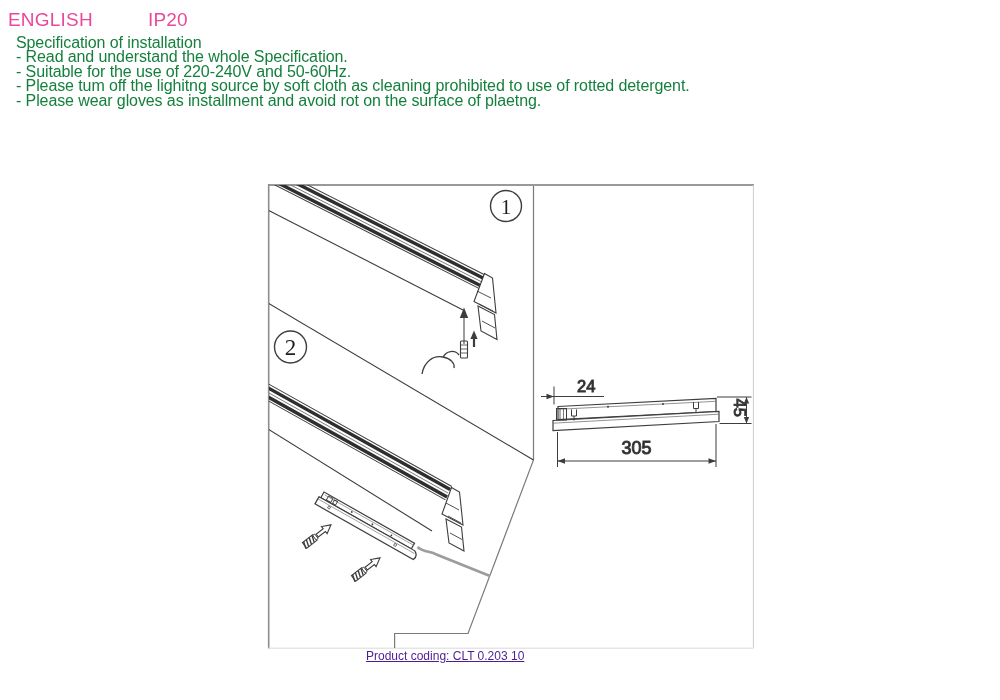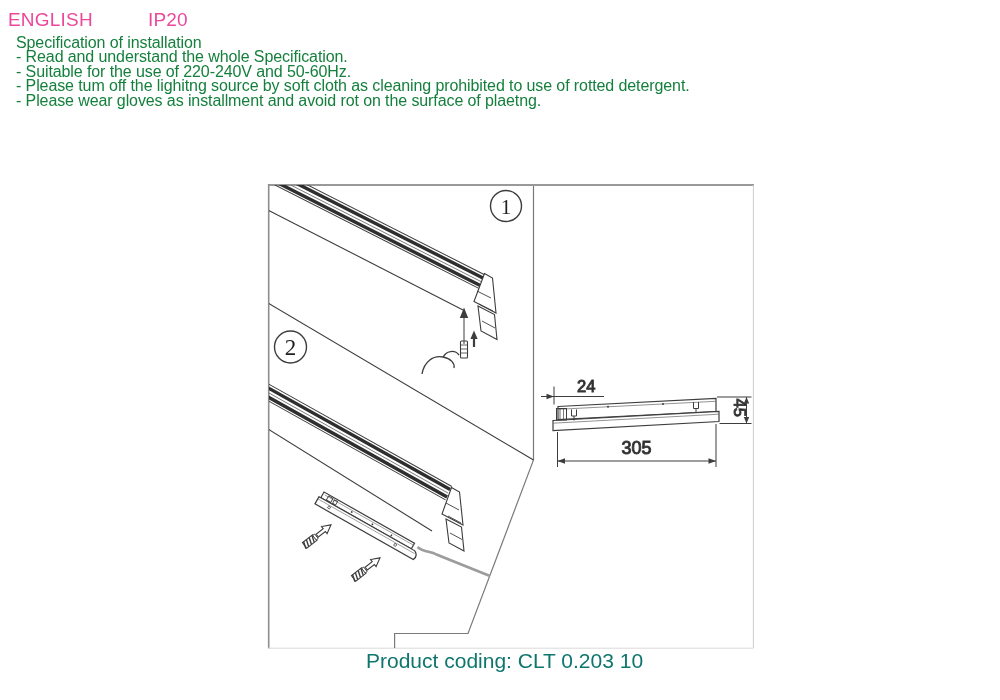--- a/index.html
+++ b/index.html
@@ -3,21 +3,21 @@
 <meta charset="utf-8">
 <style>
   html,body{margin:0;padding:0;background:#fff;}
   #page{position:relative;width:1000px;height:700px;background:#ffffff;overflow:hidden;
         font-family:"Liberation Sans",sans-serif;color:#222;}
   #hdr{position:absolute;left:8px;top:9px;font-size:19px;color:#ec4899;letter-spacing:.2px;}
   #hdr .lang{display:inline-block;min-width:140px;}
   #spec{position:absolute;left:16px;top:36px;font-size:16px;line-height:14.4px;
         letter-spacing:-0.1px;color:#15803d;white-space:nowrap;}
   #svgwrap{position:absolute;left:0;top:0;width:1000px;height:700px;}
-  #footer{position:absolute;left:366px;top:649px;font-size:21px;color:#0f766e;white-space:nowrap;}
+  #footer{position:absolute;left:366px;top:649px;font-size:12px;color:#4c1d95;white-space:nowrap;text-decoration:underline;}
   text{font-family:"Liberation Sans",sans-serif;fill:#1f1f1f;}
   text.circnum{font-family:"Liberation Serif",serif;}
 </style>
 </head>
 <body>
 
 <div id="page">
 
   <div id="hdr">
     <span class="lang">ENGLISH</span><span>IP20</span>

